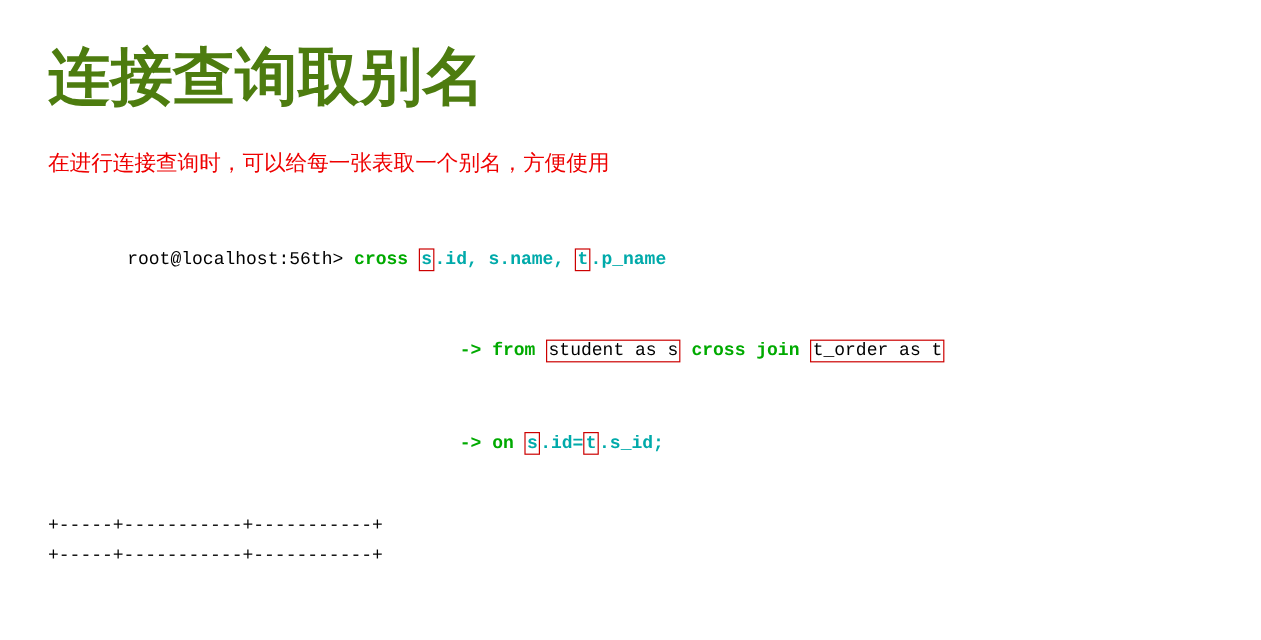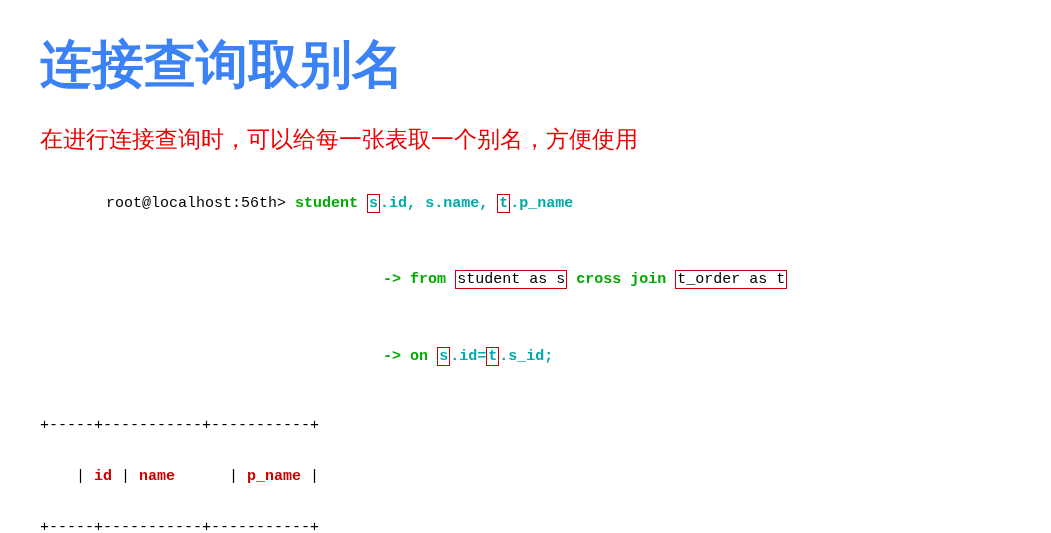--- a/index.html
+++ b/index.html
@@ -7,29 +7,29 @@
       background: #fff;
       font-family: Arial, sans-serif;
       padding: 30px 40px;
       width: 1051px;
       min-height: 533px;
     }
 
     .page-title {
       font-size: 52px;
       font-weight: bold;
-      color: #3b82f6;
+      color: #4d7c0f;
       margin-bottom: 24px;
       font-family: "Microsoft YaHei", SimHei, sans-serif;
     }
 
     .subtitle {
       color: #e00;
-      font-size: 23px;
-      margin-bottom: 4px;
+      font-size: 18px;
+      margin-bottom: 24px;
       font-family: "Microsoft YaHei", SimHei, sans-serif;
     }
 
     .code-block {
       background: #fff;
       font-family: "Courier New", Courier, monospace;
       font-size: 15px;
       line-height: 1.7;
       margin-bottom: 12px;
       padding: 6px 0 6px 10px;
@@ -89,32 +89,29 @@
 </head>
 <body>
 
 <h1 class="page-title">连接查询取别名</h1>
 
 <p class="subtitle">在进行连接查询时，可以给每一张表取一个别名，方便使用</p>
 
 <div class="code-block">
 
   <span class="code-line">
-    <span class="prompt">root@localhost:56th&gt;</span>&nbsp;<span class="kw-green">student</span>&nbsp;<span class="box-outline col-cyan">s</span><span class="col-cyan">.id,&nbsp;</span><span class="col-cyan">s</span><span class="col-cyan">.name,&nbsp;</span><span class="box-outline col-cyan">t</span><span class="col-cyan">.p_name</span>
+    <span class="prompt">root@localhost:56th&gt;</span>&nbsp;<span class="kw-green">cross</span>&nbsp;<span class="box-outline col-cyan">s</span><span class="col-cyan">.id,&nbsp;</span><span class="col-cyan">s</span><span class="col-cyan">.name,&nbsp;</span><span class="box-outline col-cyan">t</span><span class="col-cyan">.p_name</span>
   </span>
 
   <span class="code-line">
     <span>&nbsp;&nbsp;&nbsp;&nbsp;&nbsp;&nbsp;&nbsp;&nbsp;&nbsp;&nbsp;&nbsp;&nbsp;&nbsp;&nbsp;&nbsp;&nbsp;&nbsp;&nbsp;&nbsp;&nbsp;&nbsp;&nbsp;&nbsp;&nbsp;&nbsp;&nbsp;&nbsp;&nbsp;&nbsp;&nbsp;&nbsp;&nbsp;&nbsp;</span><span class="kw-green">-&gt;</span>&nbsp;<span class="kw-green">from</span>&nbsp;<span class="box-outline" style="border-color:#cc0000;">student as s</span>&nbsp;<span class="kw-green">cross join</span>&nbsp;<span class="box-outline" style="border-color:#cc0000;">t_order as t</span>
   </span>
 
   <span class="code-line">
     <span>&nbsp;&nbsp;&nbsp;&nbsp;&nbsp;&nbsp;&nbsp;&nbsp;&nbsp;&nbsp;&nbsp;&nbsp;&nbsp;&nbsp;&nbsp;&nbsp;&nbsp;&nbsp;&nbsp;&nbsp;&nbsp;&nbsp;&nbsp;&nbsp;&nbsp;&nbsp;&nbsp;&nbsp;&nbsp;&nbsp;&nbsp;&nbsp;&nbsp;</span><span class="kw-green">-&gt;</span>&nbsp;<span class="kw-green">on</span>&nbsp;<span class="box-outline col-cyan">s</span><span class="col-cyan">.id=</span><span class="box-outline col-cyan">t</span><span class="col-cyan">.s_id;</span>
   </span>
 </div>
 
 <div class="result-table">
   <span class="tbl-row tbl-border">+-----+-----------+-----------+</span>
-  <span class="tbl-row tbl-header">
-    <span>|&nbsp;</span><span class="col-id" style="color:#cc0000;font-weight:bold;">id</span><span>&nbsp;|&nbsp;</span><span class="col-name" style="color:#cc0000;font-weight:bold;">name</span><span>&nbsp;&nbsp;&nbsp;&nbsp;&nbsp;&nbsp;|&nbsp;</span><span class="col-pname" style="color:#cc0000;font-weight:bold;">p_name</span><span>&nbsp;|</span>
-  </span>
   <span class="tbl-row tbl-border">+-----+-----------+-----------+</span>
 
 </div>
 
 </body></html>

